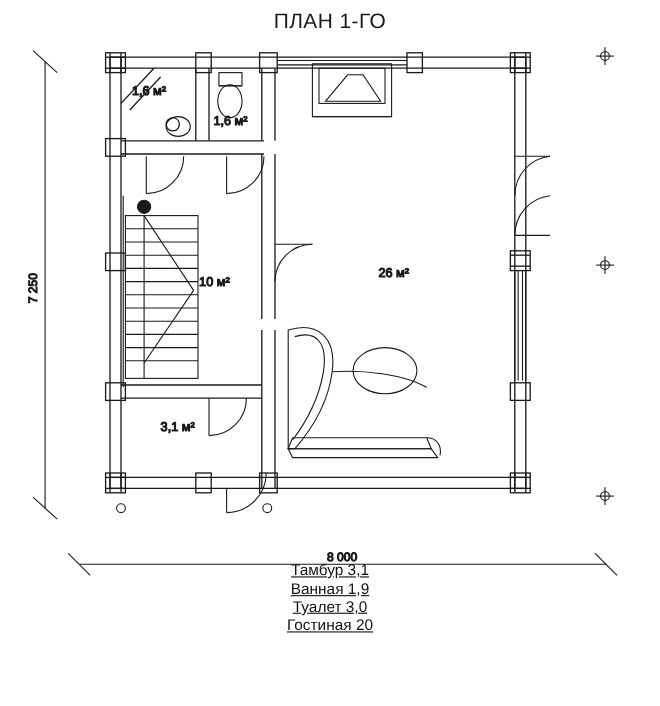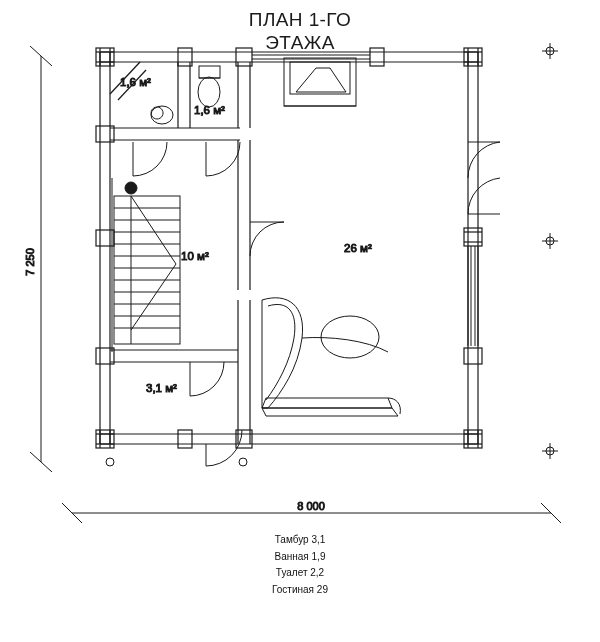--- a/index.html
+++ b/index.html
@@ -37,47 +37,47 @@
   svg.plan {
     position: absolute;
     left: 0;
     top: 0;
     width: 600px;
     height: 642px;
   }
   .legend {
     position: absolute;
     left: 0;
-    top: 532px;
+    top: 510px;
     width: 600px;
     text-align: center;
-    font-size: 10px;
+    font-size: 14px;
     line-height: 16.5px;
     color: #111111;
+    text-decoration: underline;
   }
   .legend div { white-space: pre; }
   .dimlabel {
     font-size: 11px;
     fill: #111111;
     font-family: "Liberation Sans", sans-serif;
   }
   .roomlabel {
     font-size: 11.5px;
     fill: #111111;
     font-family: "Liberation Sans", sans-serif;
   }
 </style>
 </head>
 <body>
 
 <div id="plan-root">
 
   <div class="title">
     <span>ПЛАН 1-ГО</span>
-    <span class="l2">ЭТАЖА</span>
   </div>
 
   <svg class="plan" viewBox="0 0 600 642">
     <g stroke="#1a1a1a" fill="none" stroke-width="1">
 
       <g stroke-width="1">
         <line x1="41" y1="56" x2="41" y2="462"></line>
         <line x1="30" y1="46" x2="52" y2="66"></line>
         <line x1="30" y1="452" x2="52" y2="472"></line>
         <line x1="41" y1="56" x2="41" y2="56"></line>
@@ -287,17 +287,17 @@
       <text class="roomlabel" x="146" y="392">3,1 м²</text>
 
       <text class="dimlabel" x="34" y="262" transform="rotate(-90 34 262)" text-anchor="middle">7 250</text>
       <text class="dimlabel" x="311" y="510" text-anchor="middle">8 000</text>
     </g>
   </svg>
 
   <div class="legend">
     <div>Тамбур 3,1</div>
     <div>Ванная 1,9</div>
-    <div>Туалет 2,2</div>
-    <div>Гостиная 29</div>
+    <div>Туалет 3,0</div>
+    <div>Гостиная 20</div>
   </div>
 
 </div>
 
 </body></html>

